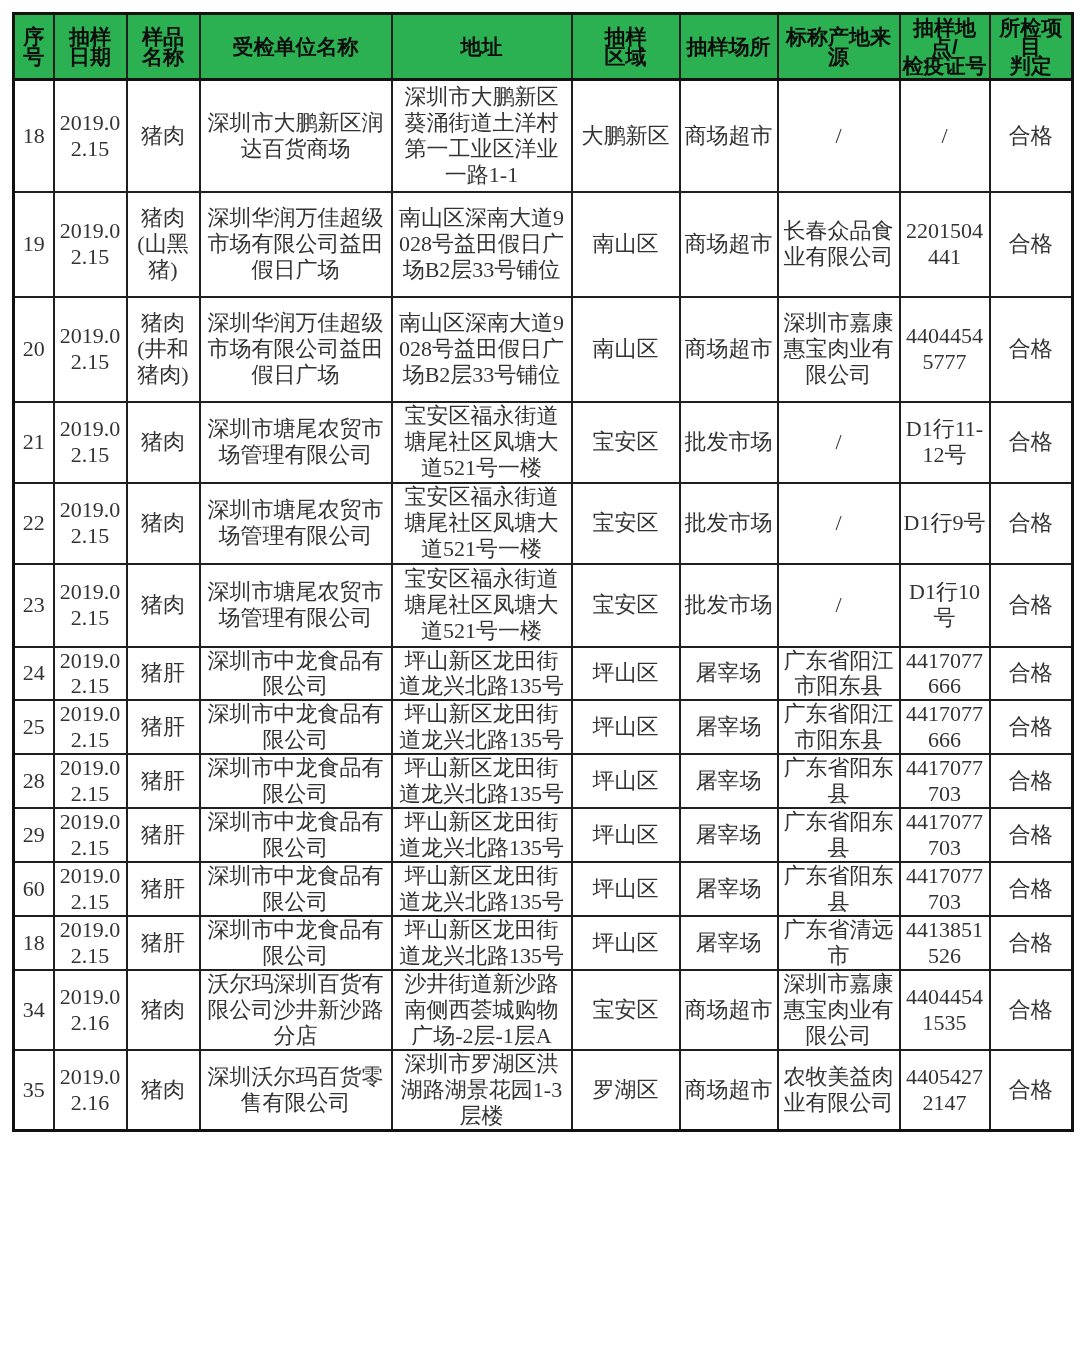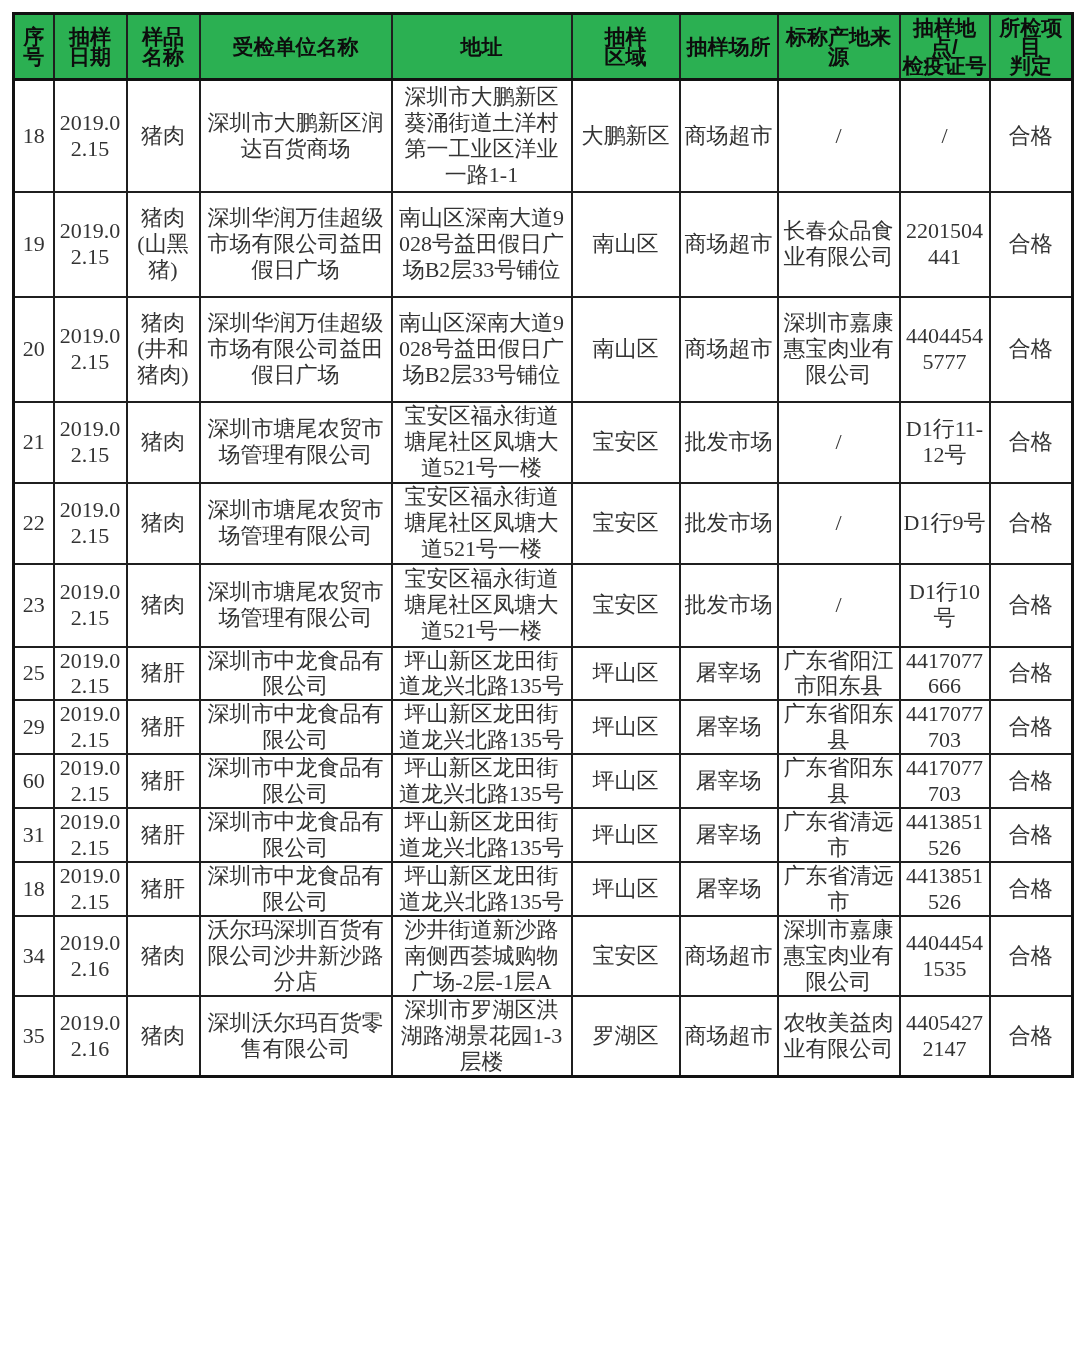--- a/index.html
+++ b/index.html
@@ -170,65 +170,77 @@
           <td>猪肉</td>
           <td>深圳市塘尾农贸市场管理有限公司</td>
           <td>宝安区福永街道塘尾社区凤塘大道521号一楼</td>
           <td>宝安区</td>
           <td>批发市场</td>
           <td>/</td>
           <td>D1行10号</td>
           <td>合格</td>
         </tr>
         <tr>
-          <td>25</td>
+          <td>24</td>
           <td>2019.02.15</td>
           <td>猪肝</td>
           <td>深圳市中龙食品有限公司</td>
           <td>坪山新区龙田街道龙兴北路135号</td>
           <td>坪山区</td>
           <td>屠宰场</td>
           <td>广东省阳江市阳东县</td>
           <td>4417077666</td>
           <td>合格</td>
         </tr>
         <tr>
-          <td>29</td>
+          <td>25</td>
+          <td>2019.02.15</td>
+          <td>猪肝</td>
+          <td>深圳市中龙食品有限公司</td>
+          <td>坪山新区龙田街道龙兴北路135号</td>
+          <td>坪山区</td>
+          <td>屠宰场</td>
+          <td>广东省阳江市阳东县</td>
+          <td>4417077666</td>
+          <td>合格</td>
+        </tr>
+        <tr>
+          <td>28</td>
           <td>2019.02.15</td>
           <td>猪肝</td>
           <td>深圳市中龙食品有限公司</td>
           <td>坪山新区龙田街道龙兴北路135号</td>
           <td>坪山区</td>
           <td>屠宰场</td>
           <td>广东省阳东县</td>
           <td>4417077703</td>
           <td>合格</td>
         </tr>
         <tr>
-          <td>60</td>
+          <td>29</td>
           <td>2019.02.15</td>
           <td>猪肝</td>
           <td>深圳市中龙食品有限公司</td>
           <td>坪山新区龙田街道龙兴北路135号</td>
           <td>坪山区</td>
           <td>屠宰场</td>
           <td>广东省阳东县</td>
           <td>4417077703</td>
           <td>合格</td>
         </tr>
         <tr>
-          <td>31</td>
-          <td>2019.02.15</td>
-          <td>猪肝</td>
-          <td>深圳市中龙食品有限公司</td>
-          <td>坪山新区龙田街道龙兴北路135号</td>
-          <td>坪山区</td>
-          <td>屠宰场</td>
-          <td>广东省清远市</td>
-          <td>4413851526</td>
+          <td>60</td>
+          <td>2019.02.15</td>
+          <td>猪肝</td>
+          <td>深圳市中龙食品有限公司</td>
+          <td>坪山新区龙田街道龙兴北路135号</td>
+          <td>坪山区</td>
+          <td>屠宰场</td>
+          <td>广东省阳东县</td>
+          <td>4417077703</td>
           <td>合格</td>
         </tr>
         <tr>
           <td>18</td>
           <td>2019.02.15</td>
           <td>猪肝</td>
           <td>深圳市中龙食品有限公司</td>
           <td>坪山新区龙田街道龙兴北路135号</td>
           <td>坪山区</td>
           <td>屠宰场</td>

